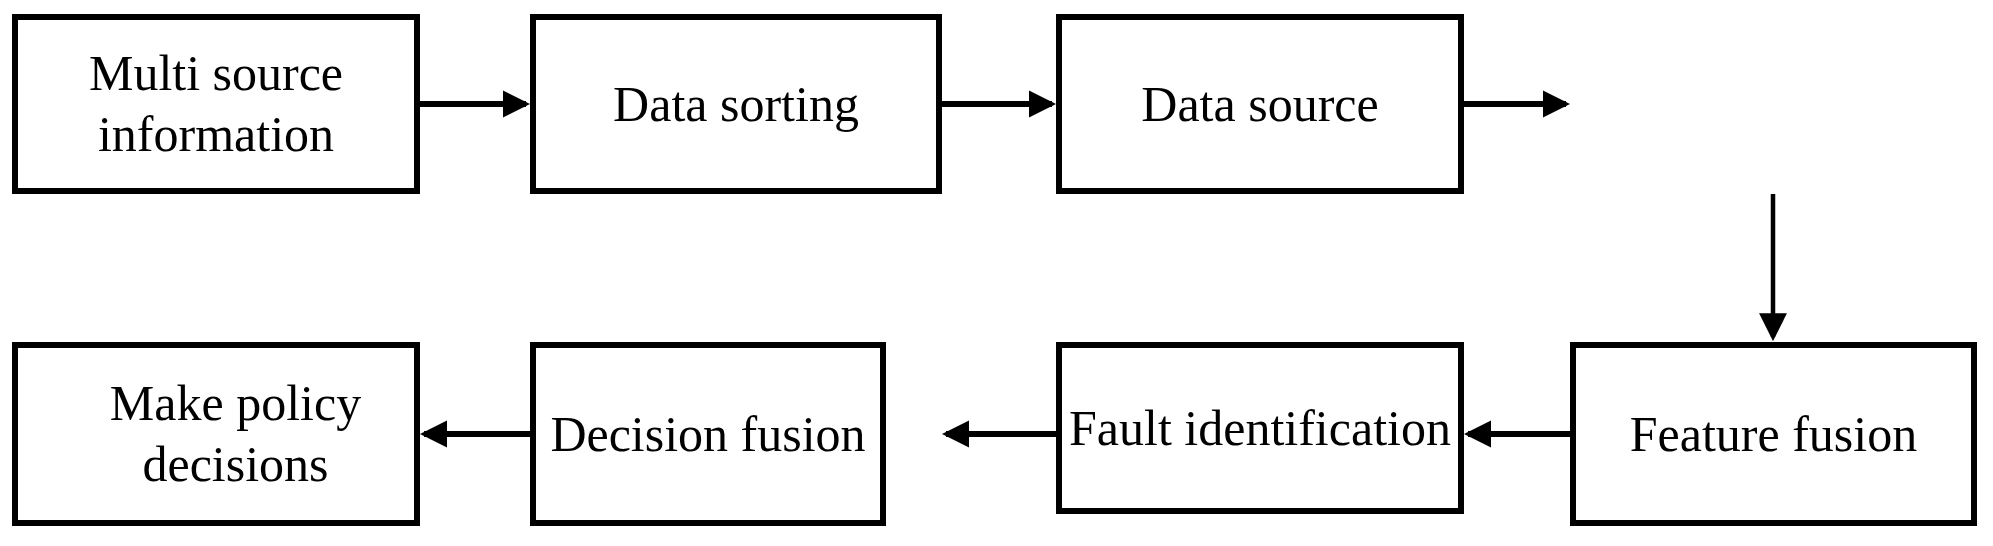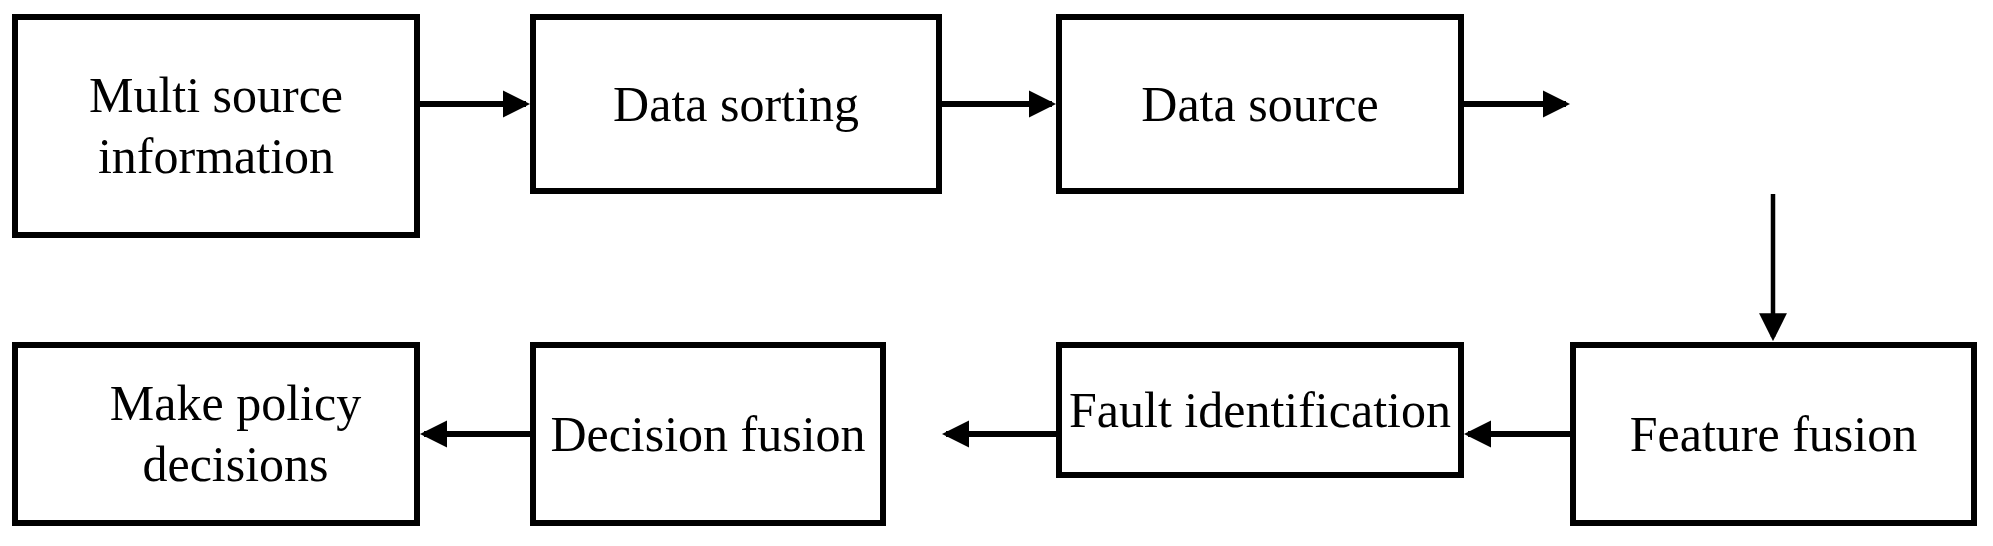--- a/index.html
+++ b/index.html
@@ -27,27 +27,27 @@
     padding: 0 6px;
     font-size: 50px;
     line-height: 1.22;
     color: #000000;
     z-index: 2;
   }
   .node span {
     display: inline-block;
   }
   
-  .n1 { left: 12px;   top: 14px;  width: 408px; height: 224px; }
+  .n1 { left: 12px;   top: 14px;  width: 408px; height: 180px; }
   .n2 { left: 530px;  top: 14px;  width: 412px; height: 180px; }
   .n3 { left: 1056px; top: 14px;  width: 408px; height: 180px; }
   .n4 { left: 1570px; top: 14px;  width: 407px; height: 180px; }
   
   .n5 { left: 1570px; top: 342px; width: 407px; height: 184px; }
-  .n6 { left: 1056px; top: 342px; width: 408px; height: 136px; }
+  .n6 { left: 1056px; top: 342px; width: 408px; height: 172px; }
   .n7 { left: 530px;  top: 342px; width: 356px; height: 184px; }
   .n8 { left: 12px;   top: 342px; width: 408px; height: 184px; padding-left: 45px; }
   svg.edges {
     position: absolute;
     left: 0;
     top: 0;
     width: 1993px;
     height: 546px;
     z-index: 1;
   }

